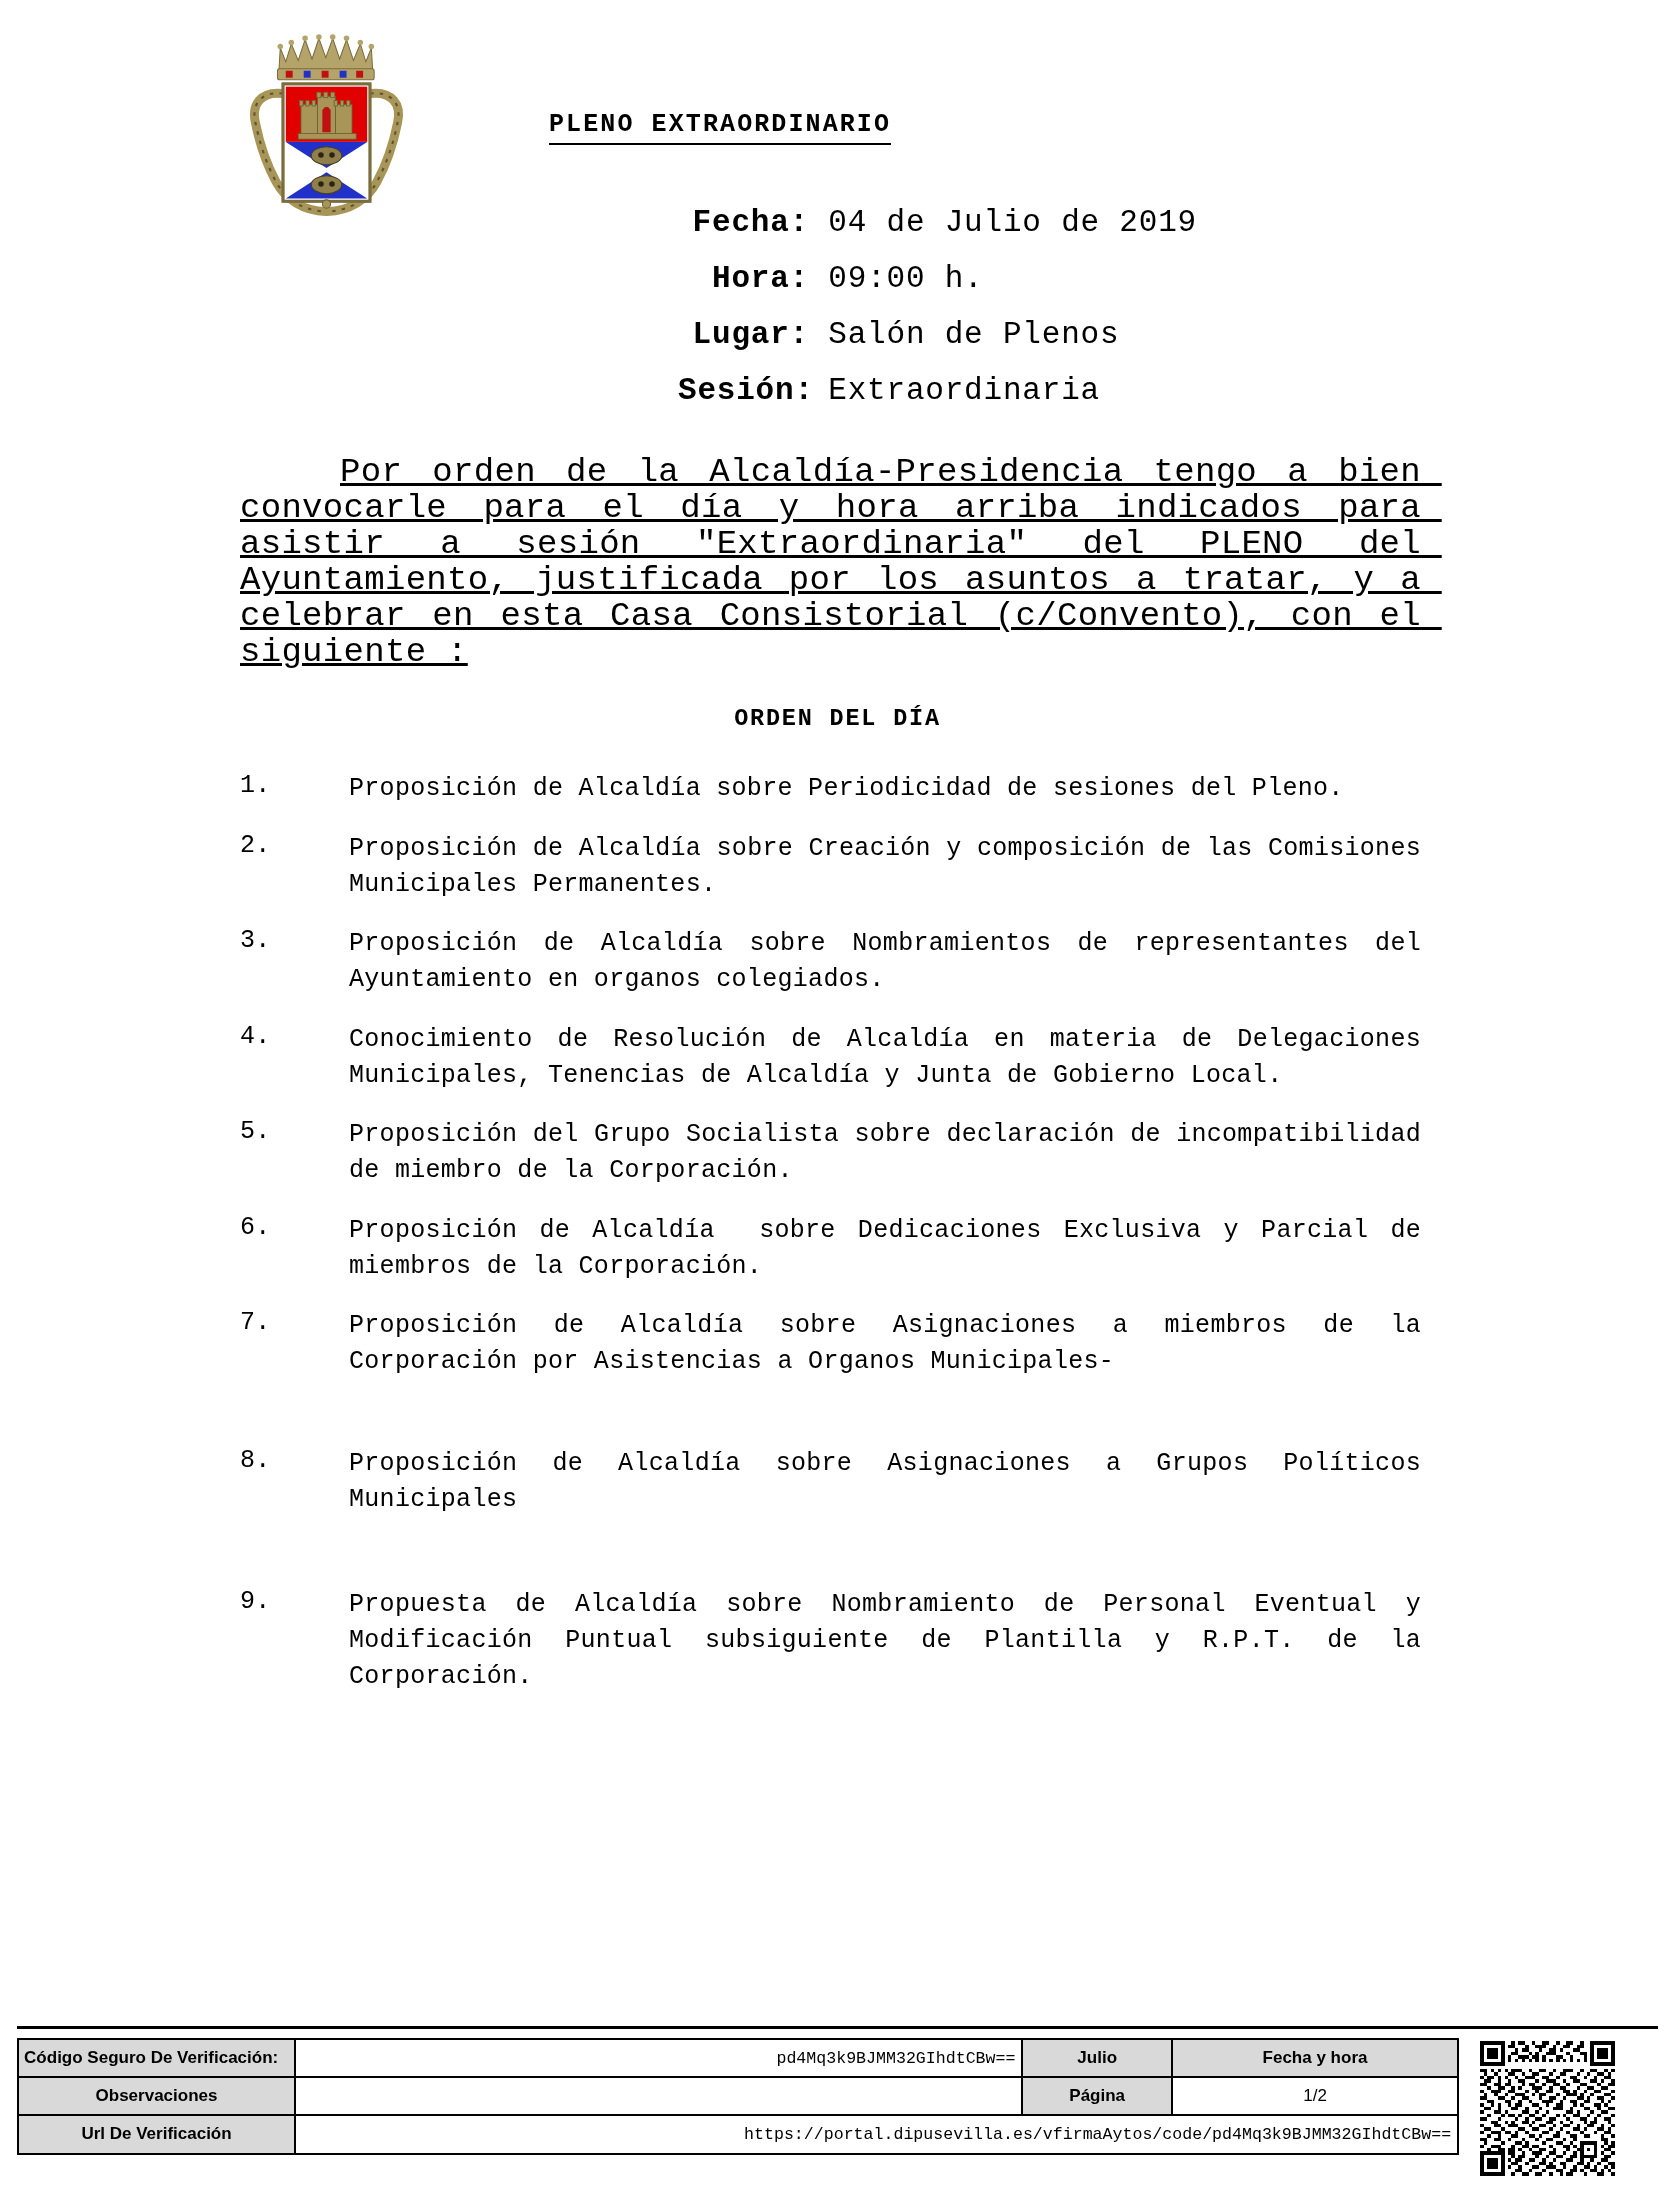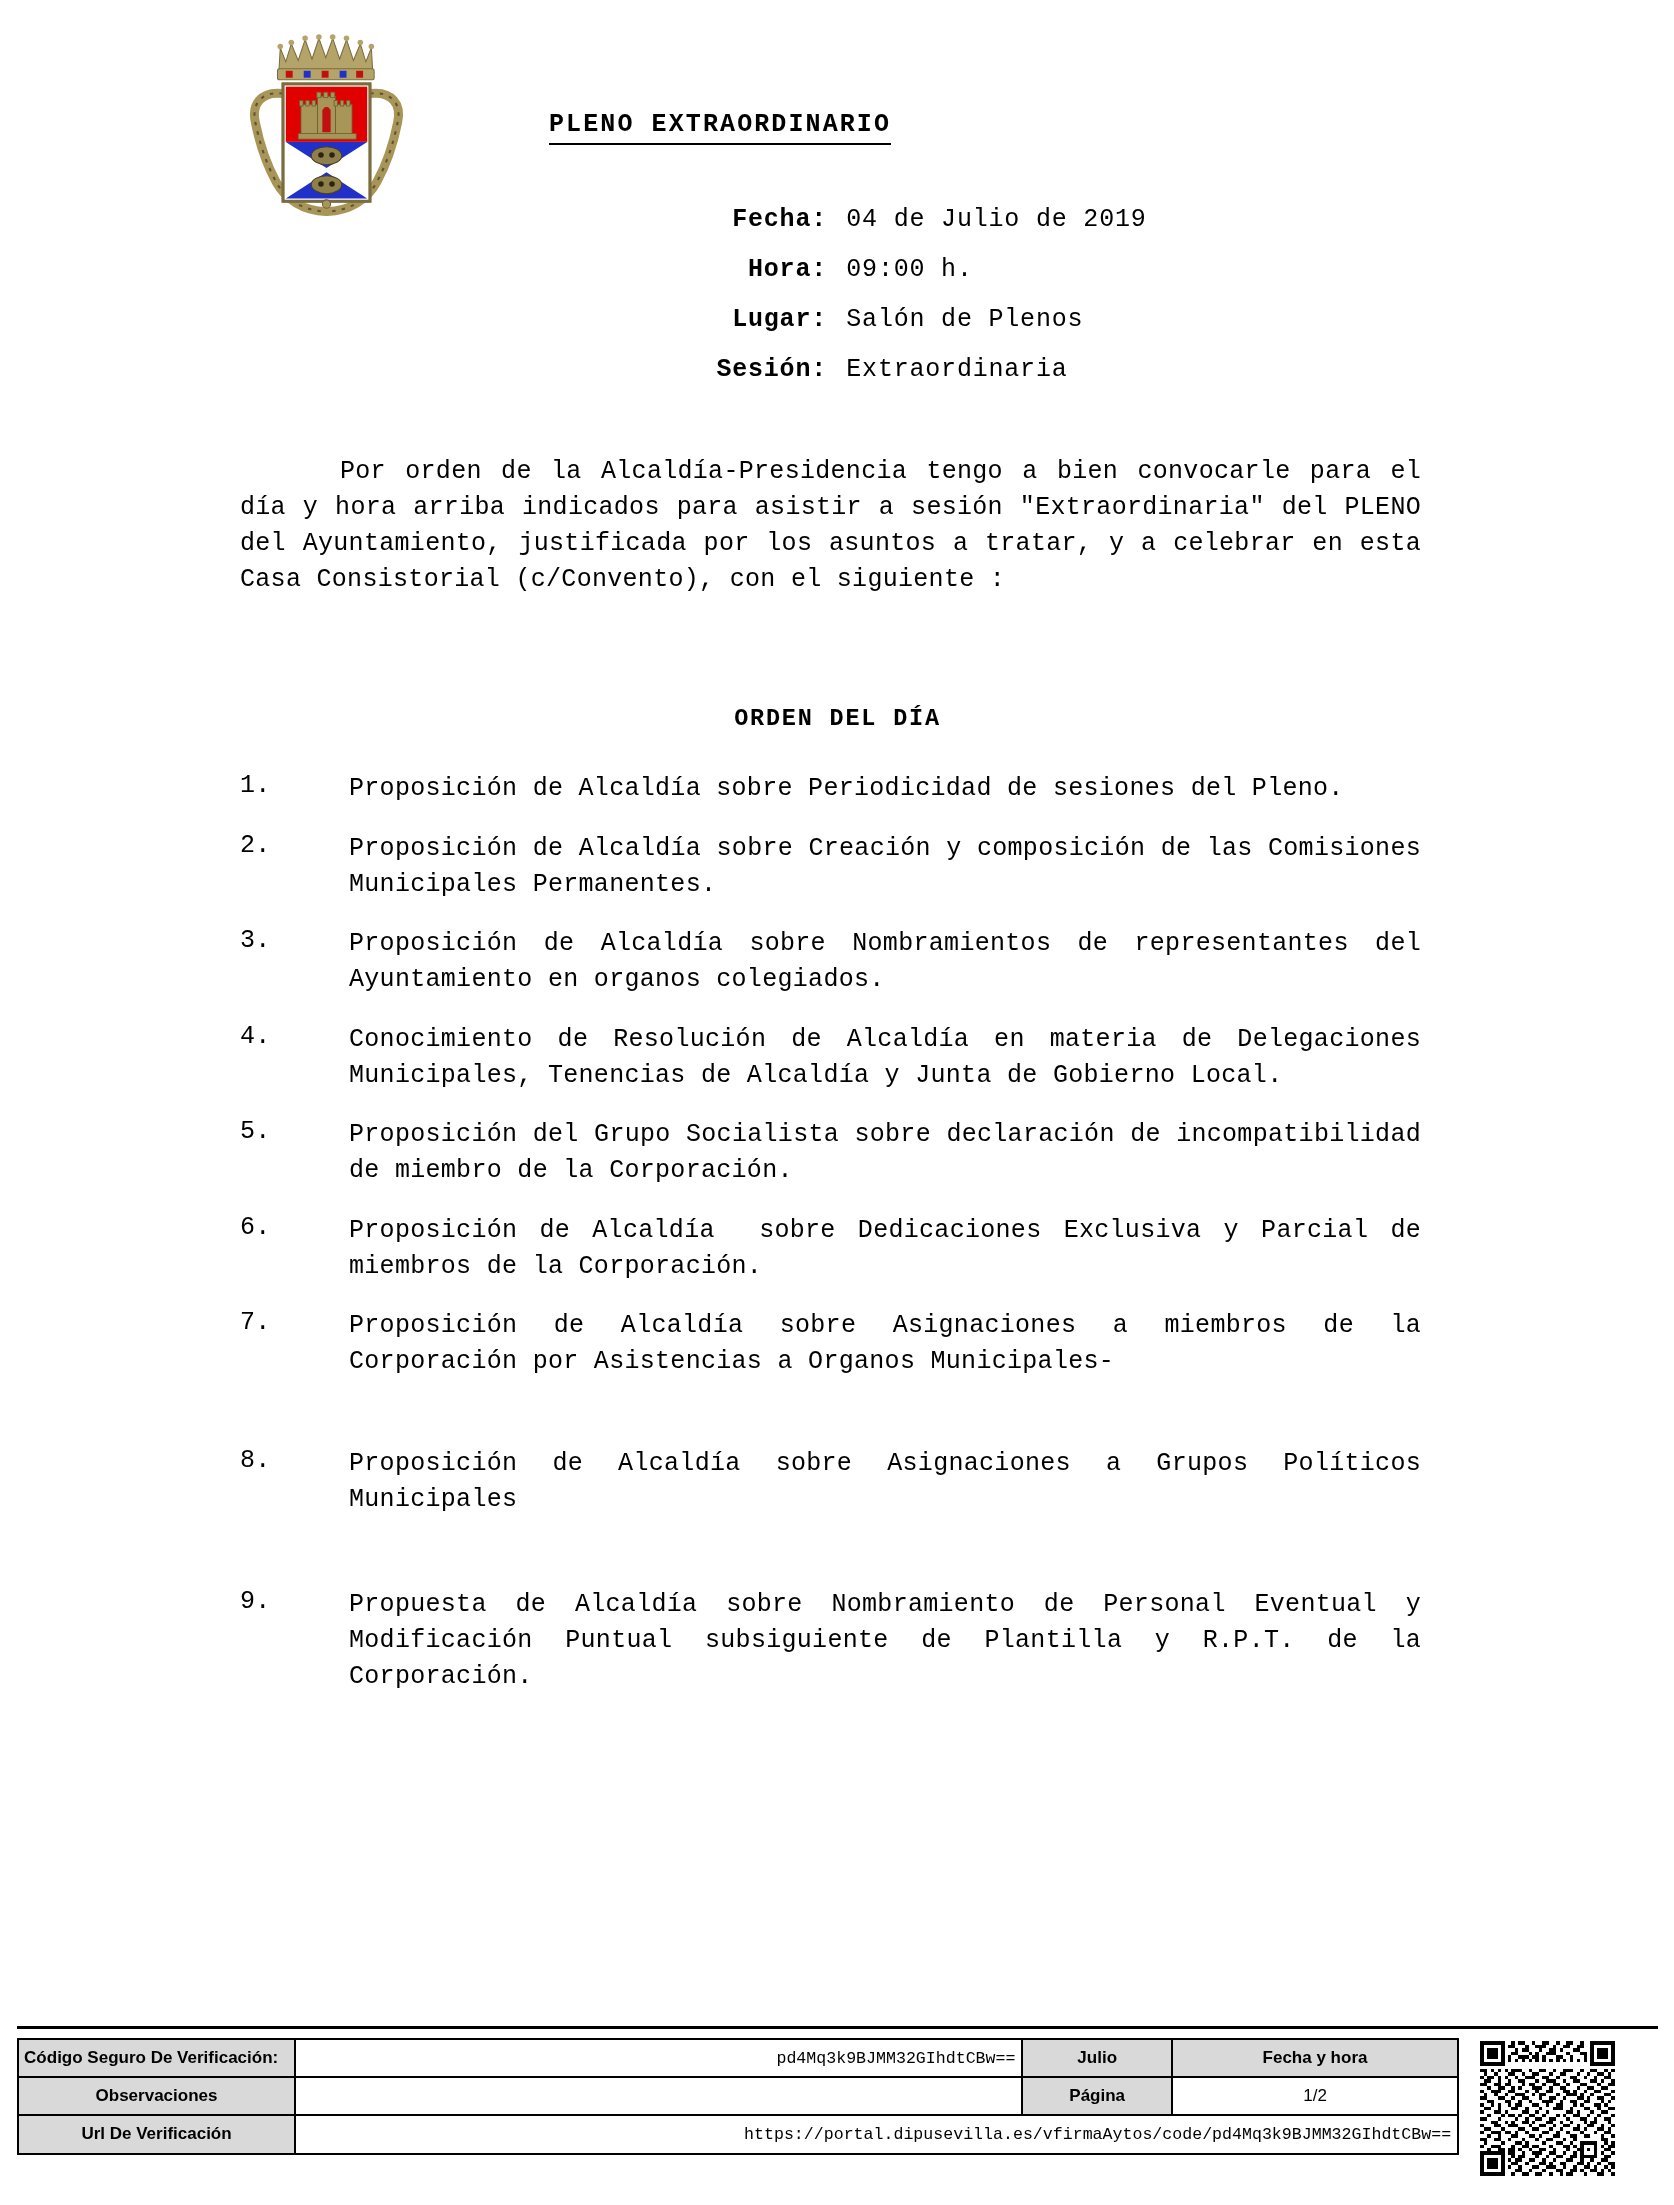--- a/index.html
+++ b/index.html
@@ -62,23 +62,23 @@
     font-weight: bold;
     letter-spacing: 2.1px;
     white-space: nowrap;
     border-bottom: 2.8px solid #000;
     padding-bottom: 3.5px;
   }
 
   
   .meta {
     position: absolute;
-    left: 696px;
+    left: 678px;
     top: 207px;
-    font-size: 25px;
+    font-size: 31px;
     line-height: 1.0;
   }
   .meta-row {
     display: flex;
     align-items: baseline;
     margin-bottom: 25px;
     white-space: nowrap;
   }
   .meta-row:last-child { margin-bottom: 0; }
   .meta-row.gap { margin-top: 5.5px; }
@@ -93,27 +93,28 @@
     letter-spacing: 0.8px;
     margin-left: 19.3px;
   }
 
   
   .intro {
     position: absolute;
     left: 240px;
     top: 454px;
     width: 1181px;
-    font-size: 25px;
+    font-size: 34px;
     line-height: 36px;
     text-align: justify;
     text-justify: inter-character;
     text-indent: 100px;
     letter-spacing: 0.3px;
     white-space: pre-wrap;
+    text-decoration: underline;
   }
 
   
   .agenda-heading {
     position: absolute;
     left: 0;
     top: 705px;
     width: 1675px;
     text-align: center;
     font-size: 23.5px;

